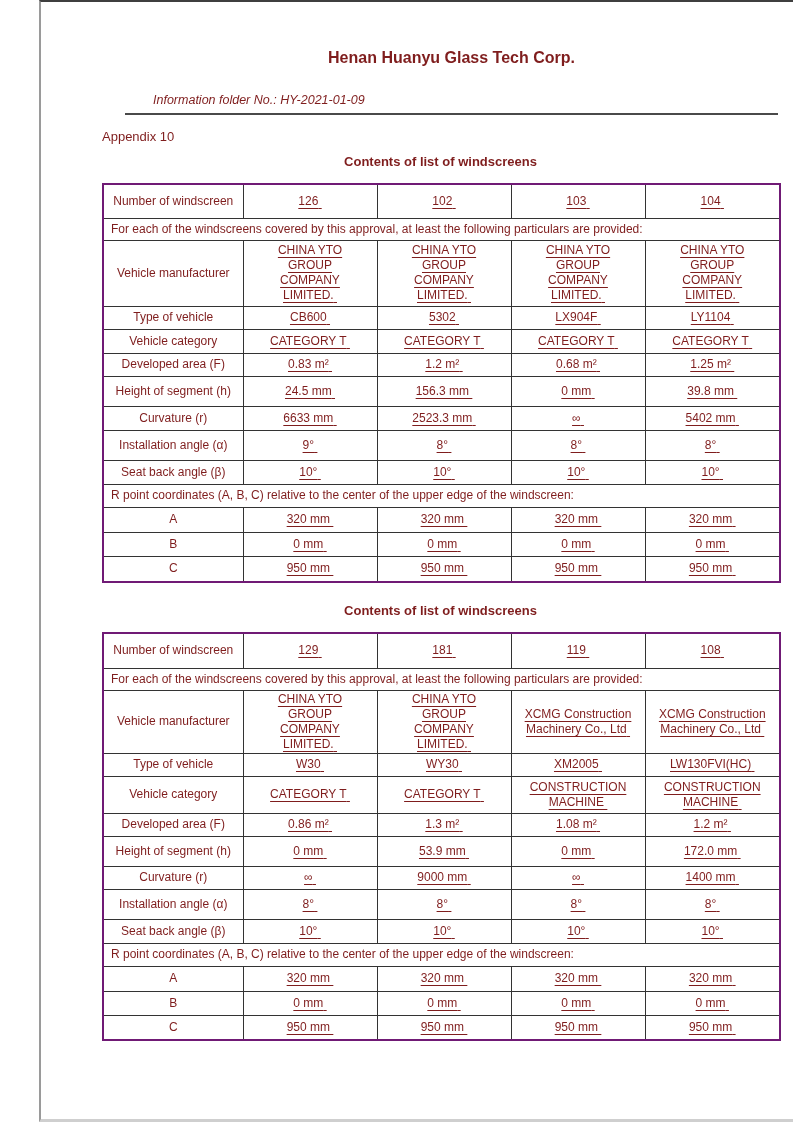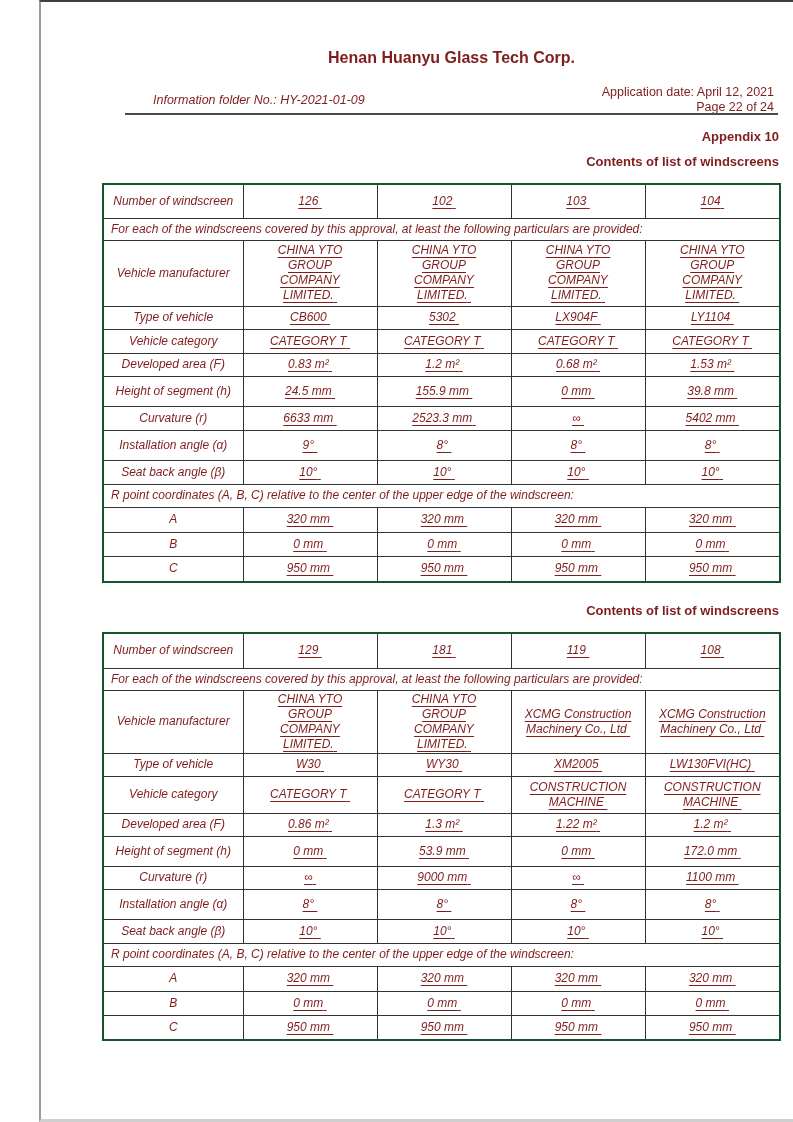--- a/index.html
+++ b/index.html
@@ -27,32 +27,32 @@
   .hdr-right{
     position:absolute;top:83px;right:58px;
     text-align:right;font-size:12.5px;line-height:14.5px;
   }
   .rule{
     position:absolute;top:111px;left:84px;width:653px;height:2px;
     background:#4a4a4a;
   }
   .appendix{
     position:absolute;top:127px;left:61px;width:677px;
-    text-align:right;font-size:13px;font-weight:bold;
+    text-align:left;font-size:13px;font-weight:normal;
   }
   .tbl-title{
     position:absolute;left:61px;width:677px;
-    text-align:right;font-size:13px;font-weight:bold;
+    text-align:center;font-size:13px;font-weight:bold;
   }
   .t1title{top:152px;}
   .t2title{top:601px;}
   .wtable{
     position:absolute;left:61px;width:677px;
     border-collapse:collapse;table-layout:fixed;
-    font-size:12px;border:2px solid #14532d;font-style:italic;
+    font-size:12px;border:2px solid #701a75;
   }
   .t1pos{top:181px;}
   .t2pos{top:630px;}
   .wtable td{
     border:1px solid #333;
     padding:1px 4px;
     text-align:center;
     vertical-align:middle;
     line-height:15px;
     overflow:hidden;
@@ -68,24 +68,20 @@
   .uv::after{content:"\00a0";}
   .pre{white-space:pre-line;}
 </style>
 </head>
 <body>
 
 <div class="page">
   <div class="doc-title">Henan Huanyu Glass Tech Corp.</div>
 
   <div class="hdr-left">Information folder No.: HY-2021-01-09</div>
-  <div class="hdr-right">
-    <div>Application date: April 12, 2021</div>
-    <div>Page 22 of 24</div>
-  </div>
 
   <div class="rule"></div>
 
   <div class="appendix">Appendix 10</div>
 
   <div class="tbl-title t1title">Contents of list of windscreens</div>
   <table class="wtable t1pos">
     <colgroup>
       <col style="width:140px">
         <col style="width:134px">
@@ -135,26 +131,26 @@
           <td class="val"><span class="uv">CATEGORY T</span></td>
           <td class="val"><span class="uv">CATEGORY T</span></td>
           <td class="val"><span class="uv">CATEGORY T</span></td>
           <td class="val"><span class="uv">CATEGORY T</span></td>
         </tr>
         <tr style="height: 23px;">
           <td class="lbl">Developed area (F)</td>
           <td class="val"><span class="uv">0.83 m²</span></td>
           <td class="val"><span class="uv">1.2 m²</span></td>
           <td class="val"><span class="uv">0.68 m²</span></td>
-          <td class="val"><span class="uv">1.53 m²</span></td>
+          <td class="val"><span class="uv">1.25 m²</span></td>
         </tr>
         <tr style="height: 30px;">
           <td class="lbl">Height of segment (h)</td>
           <td class="val"><span class="uv">24.5 mm</span></td>
-          <td class="val"><span class="uv">155.9 mm</span></td>
+          <td class="val"><span class="uv">156.3 mm</span></td>
           <td class="val"><span class="uv">0 mm</span></td>
           <td class="val"><span class="uv">39.8 mm</span></td>
         </tr>
         <tr style="height: 24px;">
           <td class="lbl">Curvature (r)</td>
           <td class="val"><span class="uv">6633 mm</span></td>
           <td class="val"><span class="uv">2523.3 mm</span></td>
           <td class="val"><span class="uv">∞</span></td>
           <td class="val"><span class="uv">5402 mm</span></td>
         </tr>
@@ -247,36 +243,36 @@
           <td class="val"><span class="uv">CATEGORY T</span></td>
           <td class="val"><span class="uv pre">CONSTRUCTION
 MACHINE</span></td>
           <td class="val"><span class="uv pre">CONSTRUCTION
 MACHINE</span></td>
         </tr>
         <tr style="height: 23px;">
           <td class="lbl">Developed area (F)</td>
           <td class="val"><span class="uv">0.86 m²</span></td>
           <td class="val"><span class="uv">1.3 m²</span></td>
-          <td class="val"><span class="uv">1.22 m²</span></td>
+          <td class="val"><span class="uv">1.08 m²</span></td>
           <td class="val"><span class="uv">1.2 m²</span></td>
         </tr>
         <tr style="height: 30px;">
           <td class="lbl">Height of segment (h)</td>
           <td class="val"><span class="uv">0 mm</span></td>
           <td class="val"><span class="uv">53.9 mm</span></td>
           <td class="val"><span class="uv">0 mm</span></td>
           <td class="val"><span class="uv">172.0 mm</span></td>
         </tr>
         <tr style="height: 23px;">
           <td class="lbl">Curvature (r)</td>
           <td class="val"><span class="uv">∞</span></td>
           <td class="val"><span class="uv">9000 mm</span></td>
           <td class="val"><span class="uv">∞</span></td>
-          <td class="val"><span class="uv">1100 mm</span></td>
+          <td class="val"><span class="uv">1400 mm</span></td>
         </tr>
         <tr style="height: 30px;">
           <td class="lbl">Installation angle (α)</td>
           <td class="val"><span class="uv">8°</span></td>
           <td class="val"><span class="uv">8°</span></td>
           <td class="val"><span class="uv">8°</span></td>
           <td class="val"><span class="uv">8°</span></td>
         </tr>
         <tr style="height: 24px;">
           <td class="lbl">Seat back angle (β)</td>

